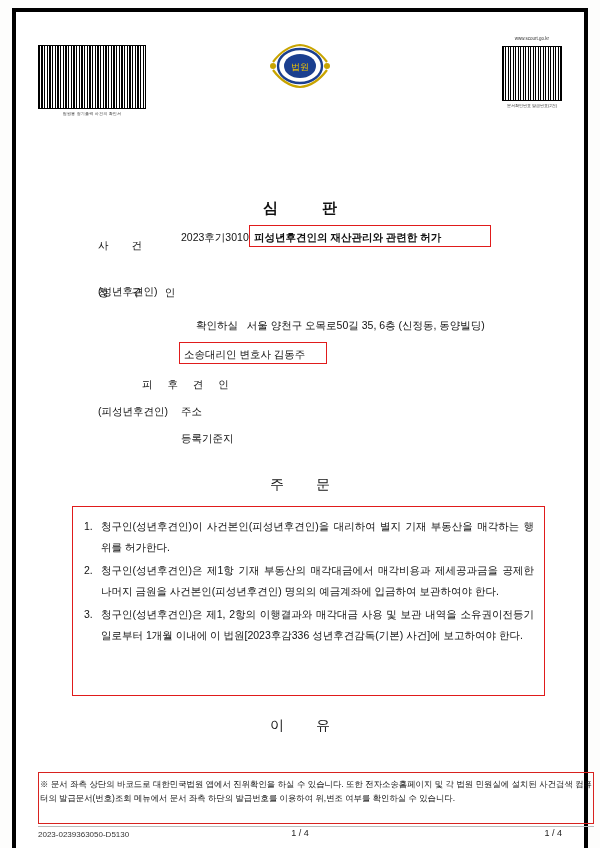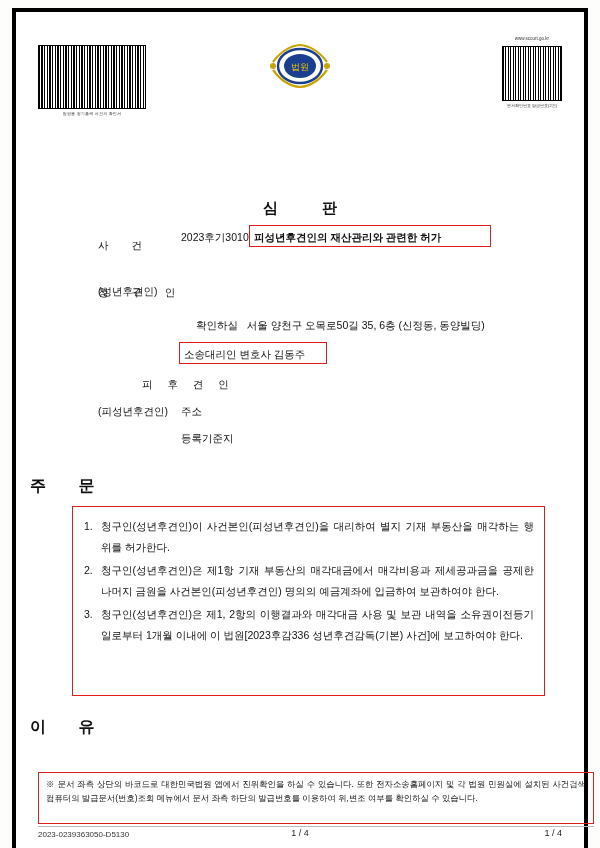--- a/index.html
+++ b/index.html
@@ -169,22 +169,23 @@
     top: 336px;
     font-size: 10.5px;
     color: #111;
   }
 
   
   .section-heading {
     position: absolute;
     left: 0;
     width: 100%;
-    font-size: 16px;
-    font-weight: bold;
+    text-align: center;
+    font-size: 14px;
+    font-weight: normal;
     letter-spacing: 14px;
     text-indent: 14px;
     color: #111;
   }
   .heading-jumun { top: 464px; }
   .heading-iyu   { top: 705px; }
 
   .order-list {
     position: absolute;
     left: 68px;
@@ -211,21 +212,21 @@
 
   
   .footer-note-box {
     position: absolute;
     left: 22px;
     top: 760px;
     width: 556px;
     height: 52px;
     border: 1.3px solid #d8221f;
     box-sizing: border-box;
-    padding: 5px 7px;
+    padding: 5px 1px;
   }
   .footer-note {
     font-size: 8.4px;
     line-height: 13.5px;
     color: #111;
     text-align: justify;
   }
   .doc-number {
     position: absolute;
     left: 22px;

